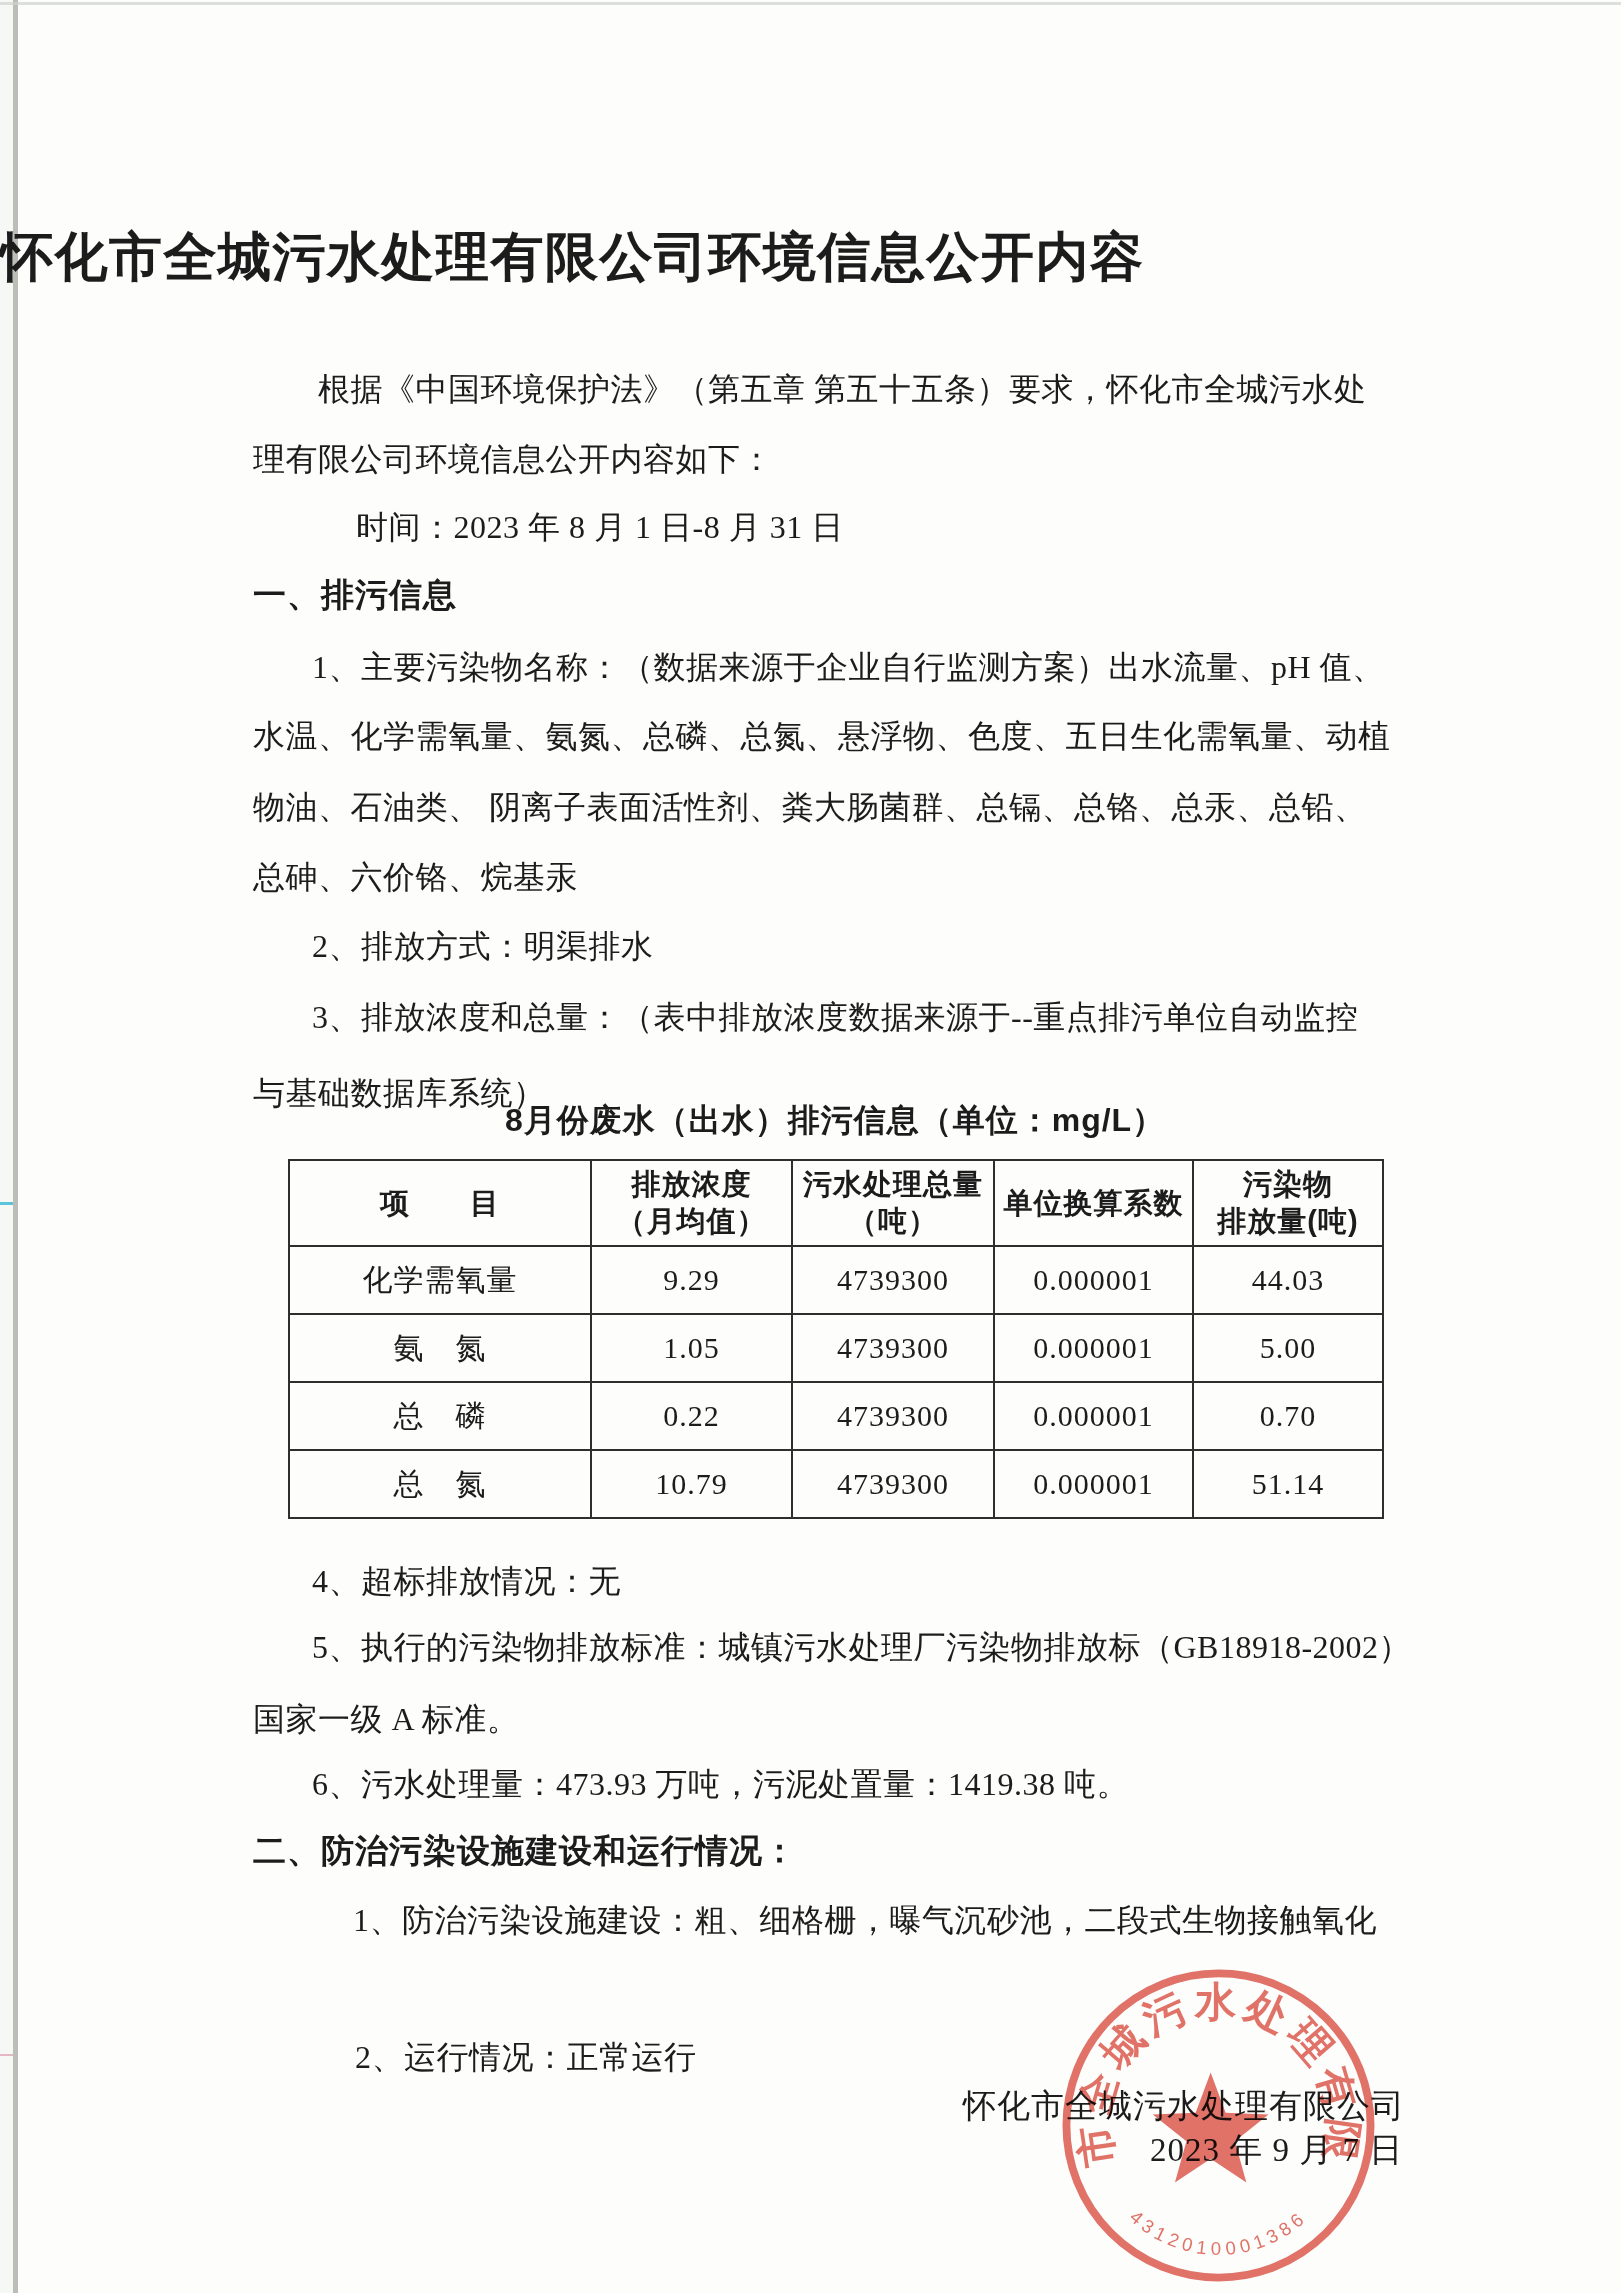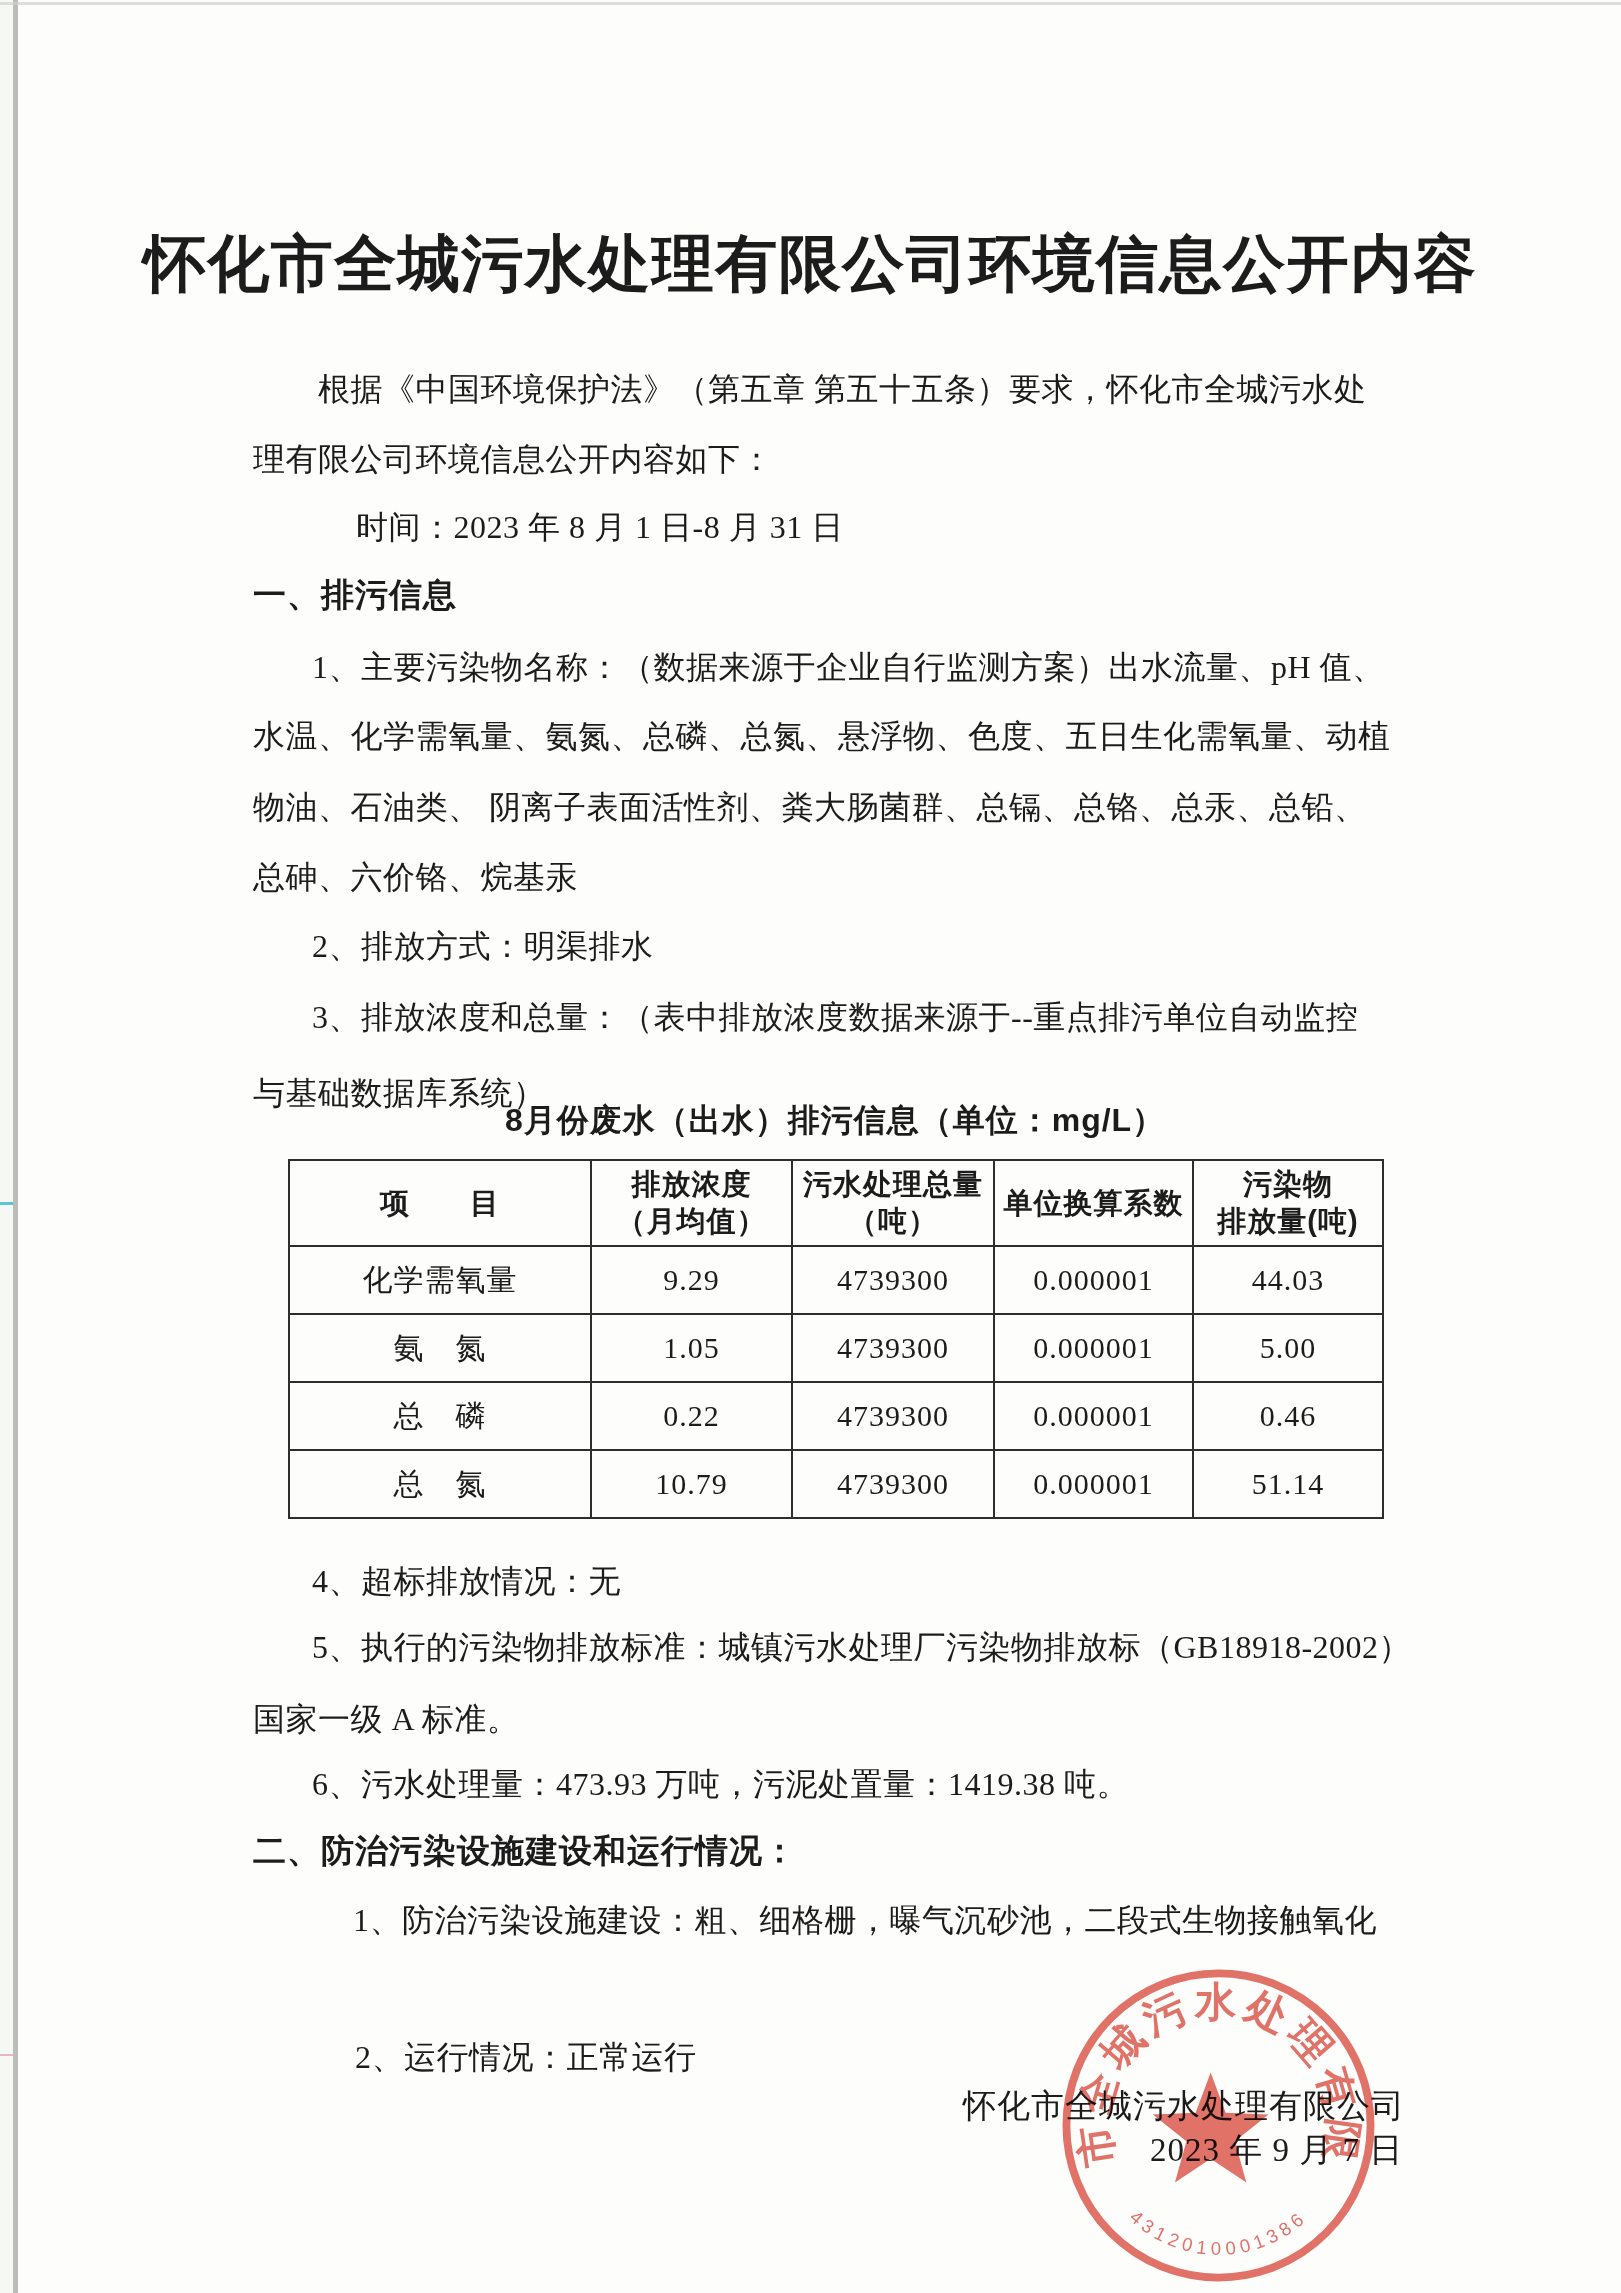--- a/index.html
+++ b/index.html
@@ -19,23 +19,23 @@
   .tick-pink{position:absolute;left:0;top:2054px;width:12.7px;height:2px;background:#e3b7c6;}
 
   .line{
     position:absolute;
     font-size:32px;line-height:39px;
     white-space:pre;
     letter-spacing:0.5px;
   }
   .doc-title{
     position:absolute;left:0;top:222px;width:1621px;
-    text-align:center;
+    text-align:left;
     font-family:"Liberation Sans","DejaVu Sans",sans-serif;
-    font-weight:700;font-size:62px;letter-spacing:1.5px;
+    font-weight:700;font-size:53px;letter-spacing:1.5px;
   }
   .heading{
     font-family:"Liberation Sans","DejaVu Sans",sans-serif;
     font-weight:700;font-size:33px;letter-spacing:1px;
   }
   .tbl-title{
     position:absolute;left:288px;top:1099px;width:1094px;
     text-align:center;
     font-family:"Liberation Sans","DejaVu Sans",sans-serif;
     font-weight:700;font-size:32px;letter-spacing:1px;
@@ -142,21 +142,21 @@
         <td>1.05</td>
         <td>4739300</td>
         <td>0.000001</td>
         <td>5.00</td>
       </tr>
       <tr>
         <td>总　磷</td>
         <td>0.22</td>
         <td>4739300</td>
         <td>0.000001</td>
-        <td>0.46</td>
+        <td>0.70</td>
       </tr>
       <tr>
         <td>总　氮</td>
         <td>10.79</td>
         <td>4739300</td>
         <td>0.000001</td>
         <td>51.14</td>
       </tr>
     </tbody>
   </table>

